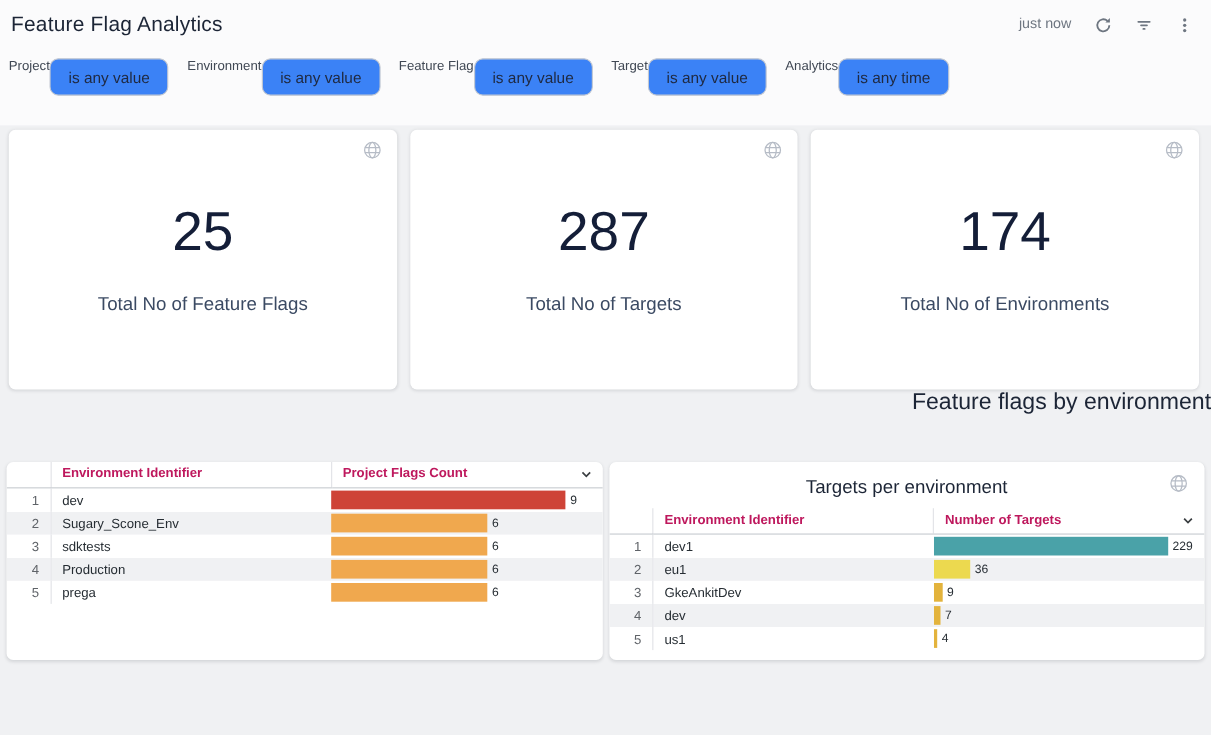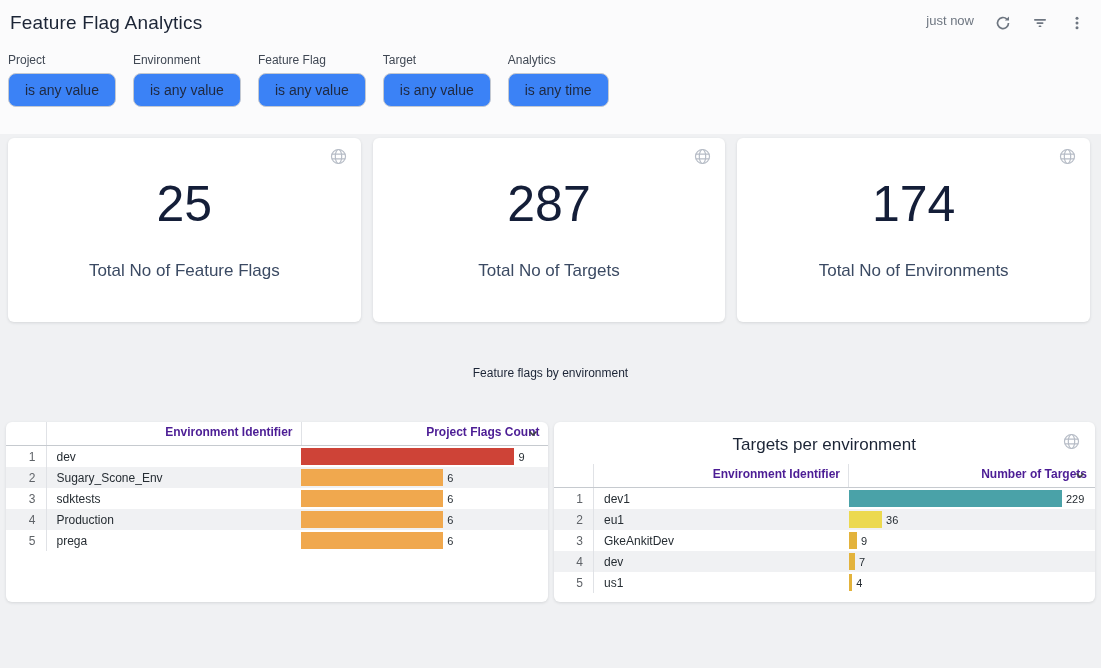--- a/index.html
+++ b/index.html
@@ -12,56 +12,56 @@
   }
   
   .topzone { background:#fbfbfc; padding:5px 0 27px 0; }
   .topbar { display:flex; align-items:center; padding:2px 14px 0 10px; height:34px; }
   .page-title { font-size:19px; font-weight:400; color:#1c2536; letter-spacing:.2px; }
   .topbar-right { margin-left:auto; display:flex; gap:17px; }
   .refreshed { font-size:13px; color:#6e7681; margin-right:2px; }
   .icon-btn { display:flex; align-items:center; justify-content:center; width:20px; height:20px; cursor:pointer; }
 
   .filterbar { display:flex; gap:17px; padding:8px 8px 0 8px; margin-top:6px; }
-  .filter-group { display:flex; flex-direction:column; }
+  .filter-group { display:flex; flex-direction:row; }
   .filter-label { font-size:12px; color:#404854; margin-bottom:6px; }
   .filter-btn {
     height:34px; padding:0 16px; background:#3b82f6;
     border:1px solid #c3c8d1; border-radius:8px;
     font-size:14px; color:#1f2940; font-family:inherit;
     display:flex; align-items:center; cursor:pointer;
   }
 
   
   .kpi-row {
     display:grid; grid-template-columns:repeat(3,1fr); gap:12px;
-    margin:4px 11px 0 8px; height:184px;
+    margin:4px 11px 0 8px; height:236px;
   }
   .card {
     background:#fff; border-radius:6px; position:relative;
     box-shadow:0 1px 3px rgba(50,55,64,.14);
   }
   .kpi-card { display:flex; flex-direction:column; align-items:center; justify-content:center; }
   .card-globe { position:absolute; top:10px; right:14px; }
   .kpi-value { font-size:50px; color:#141e38; line-height:1; }
   .kpi-label { font-size:17px; color:#3b4a63; margin-top:32px; }
 
   
-  .section-title { text-align:center; margin-top:44px; font-size:12px; color:#1c2536; }
+  .section-title { text-align:right; font-size:21px; color:#1c2536; }
 
   
   .charts-row { display:grid; grid-template-columns:1fr 1fr; gap:6px; margin:42px 6px 0 6px; }
   .chart-card { height:180px; overflow:hidden; }
   .chart-head { position:relative; text-align:center; padding:13px 0 9px; }
   .chart-title { font-size:17px; color:#1c2536; }
   .chart-head .card-globe { top:11px; right:15px; }
 
   table.datatable { width:100%; border-spacing:0; border-collapse:collapse; table-layout:fixed; }
   .datatable th {
-    font-size:12px; font-weight:700; color:#4c1d95; text-align:right;
+    font-size:12px; font-weight:700; color:#be185d; text-align:left;
     padding:3px 8px 6px 10px; border-bottom:1px solid #c6cacf; position:relative;
   }
   .datatable .c-num { width:40px; border-right:1px solid #e0e2e6; }
   .datatable th.c-num { padding:0; }
   .datatable .c-name { width:255px; }
   .datatable th.c-bar { border-left:1px solid #e0e2e6; }
   .sort-chevron { position:absolute; right:8px; top:4px; cursor:pointer; }
 
   .datatable td { height:21px; padding:0; font-size:12px; color:#262d33; white-space:nowrap; overflow:hidden; }
   .datatable tbody tr:nth-child(even) { background:#f0f1f3; }

